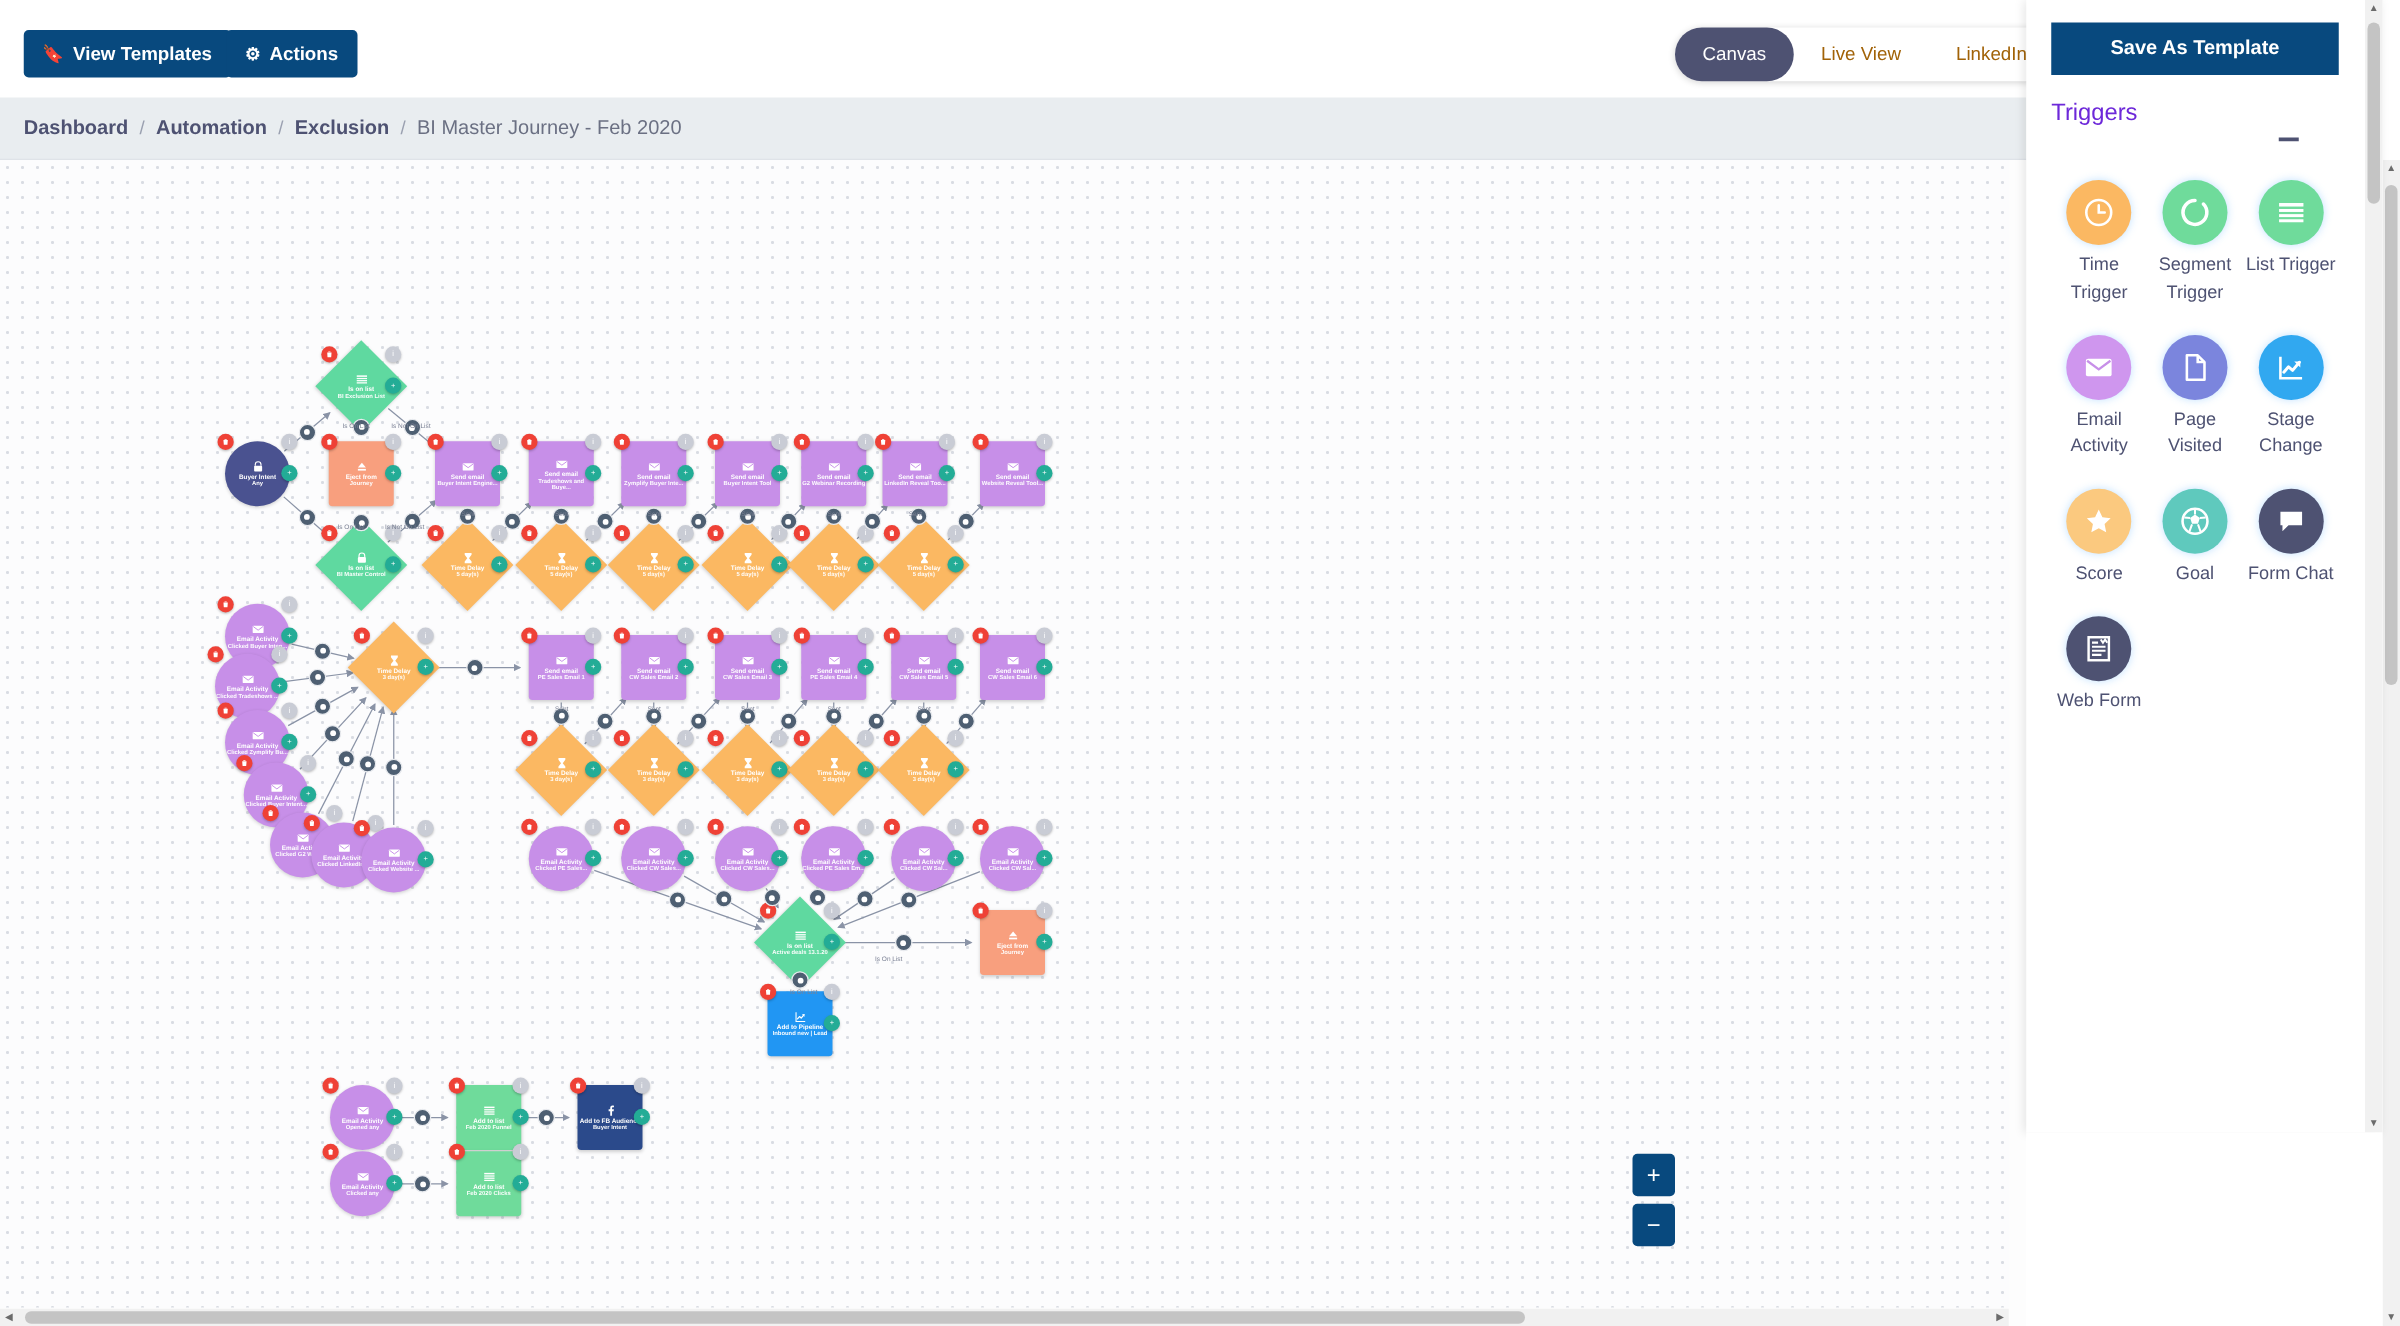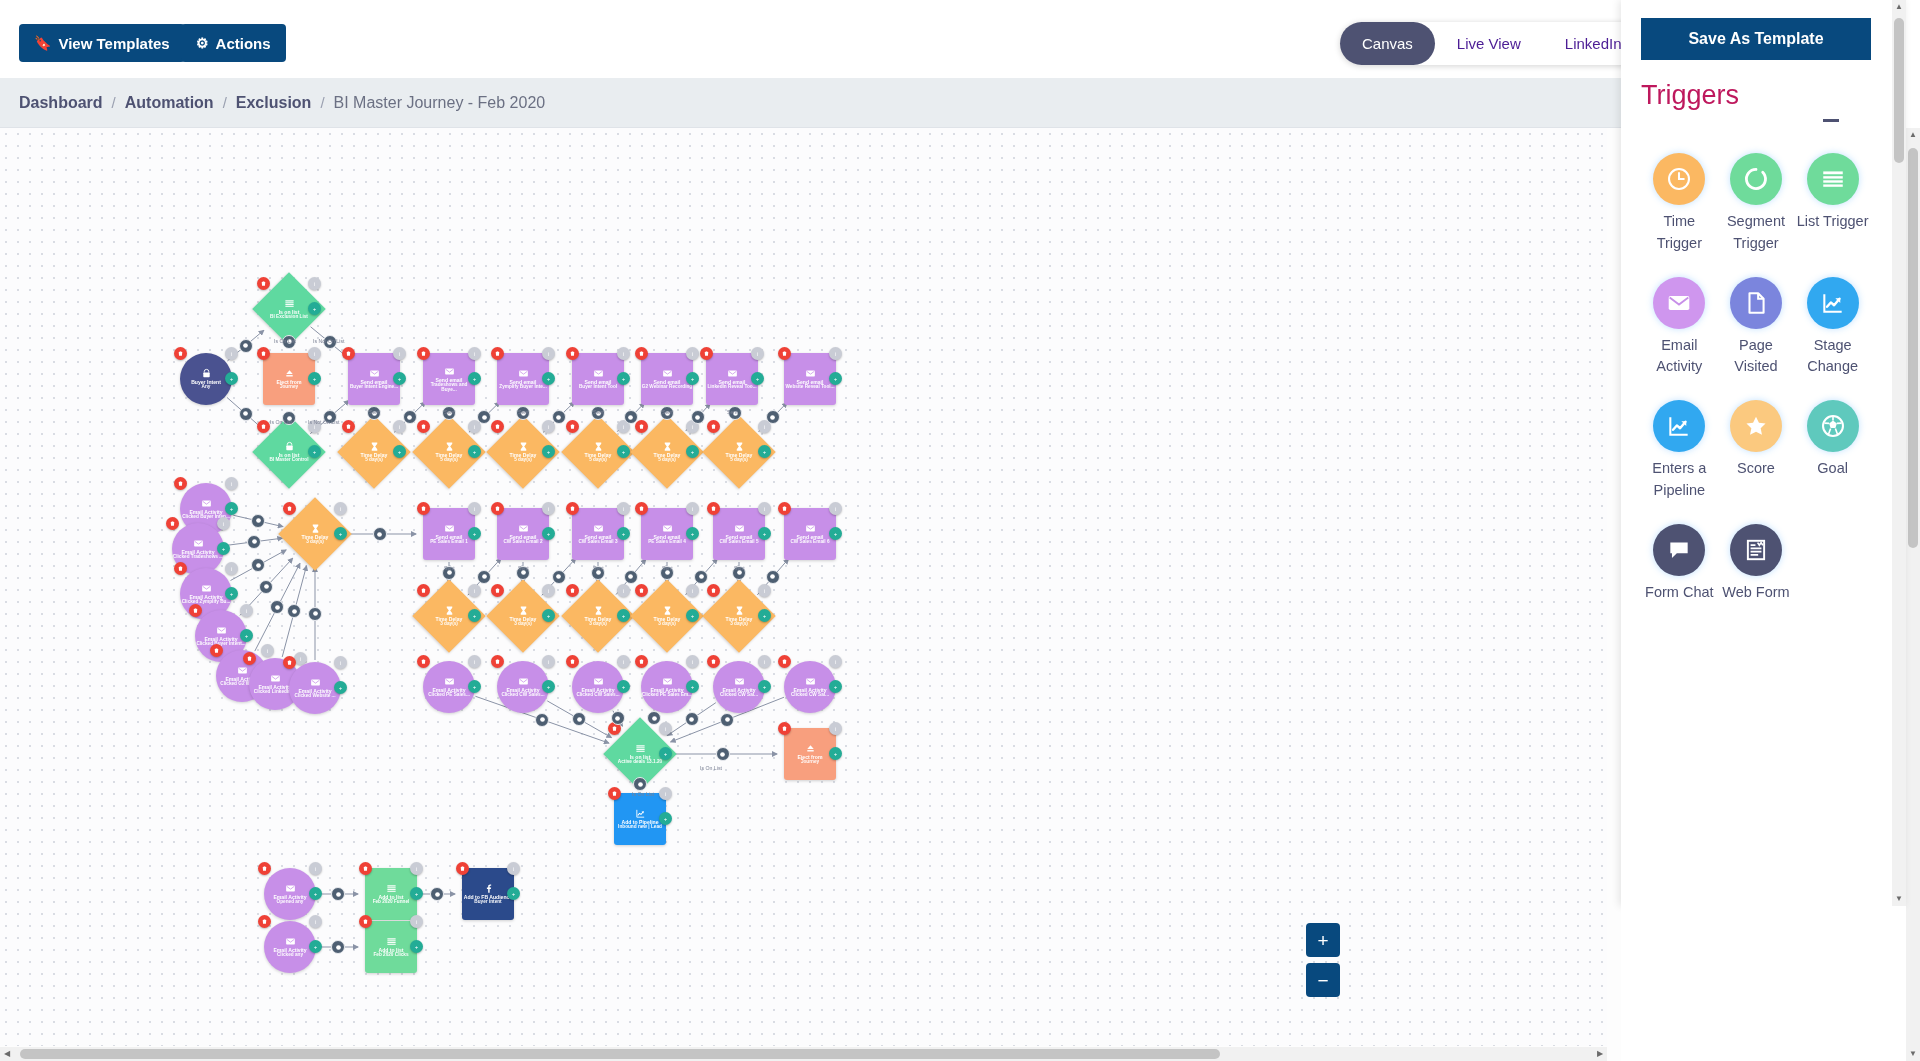--- a/index.html
+++ b/index.html
@@ -15,21 +15,21 @@
   #view-templates-btn { left:19px; top:24px; }
   #actions-btn { left:181px; top:24px; }
   .ic { font-size:14px; line-height:1; display:inline-block; }
 
   .tabgroup {
     position:absolute; left:1340px; top:22px; height:43px; background:#fff; border-radius:22px;
     display:flex; align-items:center; box-shadow:0 1px 6px rgba(0,0,0,.18);
   }
   .tab {
     height:43px; display:flex; align-items:center; justify-content:center;
-    padding:0 22px; font-size:15px; color:#4c1d95; border-radius:22px; cursor:pointer; white-space:nowrap;
+    padding:0 22px; font-size:15px; color:#a16207; border-radius:22px; cursor:pointer; white-space:nowrap;
   }
   .tab.active { background:#4e5272; color:#fff; }
 
   
   .breadcrumb {
     position:absolute; left:0; top:78px; width:1621px; height:50px;
     background:#e9edf0; display:flex; align-items:center; padding-left:19px; gap:9px;
     border-bottom:1px solid #dfe3e8;
   }
   .crumb { font-size:16px; color:#4e5272; font-weight:bold; text-decoration:none; cursor:pointer; }
@@ -102,21 +102,21 @@
   .cscroll-h .arr { position:absolute; top:0; width:14px; height:14px; text-align:center; font-size:8px; color:#6b6b6b; line-height:14px; }
 
   
   .panel { position:absolute; left:1621px; top:0; width:285px; height:906px; background:#fff;
            box-shadow:-2px 0 8px rgba(0,0,0,.10); }
   .panel-inner { position:absolute; left:0; top:0; width:270px; height:906px; padding:18px 20px 0 20px; }
   .pbtn { display:block; width:100%; height:42px; border:none; font-size:16px; cursor:pointer;
           display:flex; align-items:center; justify-content:center; gap:7px; }
   #update-journey-btn { background:#fbc97f; color:#fff; }
   #save-template-btn  { background:#08497e; color:#fff; font-weight:bold; }
-  .sect-title { margin-top:20px; font-size:27px; color:#be185d; font-weight:normal; }
+  .sect-title { margin-top:20px; font-size:19px; color:#6d28d9; font-weight:normal; }
   .collapse-row { height:28px; position:relative; }
   #collapse-triggers { position:absolute; right:32px; top:8px; width:16px; height:3px; background:#4e5272; border:none; cursor:pointer; }
 
   .grid { margin-top:14px; display:grid; grid-template-columns:repeat(3,1fr); row-gap:22px; }
   .gitem { display:flex; flex-direction:column; align-items:center; cursor:pointer; }
   .gcircle { width:52px; height:52px; border-radius:50%; display:flex; align-items:center;
              justify-content:center; color:#fff; box-shadow:0 0 7px rgba(120,190,255,.45); }
   .glabel { margin-top:6px; font-size:14.5px; color:#4e5272; text-align:center; line-height:1.5; width:72px; }
 
   .pscroll { position:absolute; right:0; top:0; width:14px; height:906px; background:#f1f1f1; }
@@ -1568,30 +1568,20 @@
           <div class="gcircle" style="background: rgb(49, 168, 240);">
             <svg class="mi" width="26" height="26" viewBox="0 0 24 24">
               <path d="M4 4v16h16" fill="none" stroke="#fff" stroke-width="1.9"></path>
               <path d="M6.5 15.5l3.5-4 3 2.6 5-6" fill="none" stroke="#fff" stroke-width="2.2" stroke-linecap="round" stroke-linejoin="round"></path>
               <path d="M14.2 7.6h4.5v4.4" fill="#fff"></path>
             </svg>
           </div>
           <div class="glabel">Stage Change</div>
         </div>
         <div class="gitem">
-          <div class="gcircle" style="background: rgb(49, 168, 240);">
-            <svg class="mi" width="26" height="26" viewBox="0 0 24 24">
-              <path d="M4 4v16h16" fill="none" stroke="#fff" stroke-width="1.9"></path>
-              <path d="M6.5 15.5l3.5-4 3 2.6 5-6" fill="none" stroke="#fff" stroke-width="2.2" stroke-linecap="round" stroke-linejoin="round"></path>
-              <path d="M14.2 7.6h4.5v4.4" fill="#fff"></path>
-            </svg>
-          </div>
-          <div class="glabel">Enters a Pipeline</div>
-        </div>
-        <div class="gitem">
           <div class="gcircle" style="background: rgb(251, 201, 127);">
             <svg class="mi" width="26" height="26" viewBox="0 0 24 24">
               <path d="M12 3.4l2.7 5.6 6.1.8-4.5 4.2 1.2 6.1L12 17.2l-5.5 2.9 1.2-6.1L3.2 9.8l6.1-.8z" fill="#fff"></path>
             </svg>
           </div>
           <div class="glabel">Score</div>
         </div>
         <div class="gitem">
           <div class="gcircle" style="background: rgb(95, 201, 189);">
             <svg class="mi" width="26" height="26" viewBox="0 0 24 24">

